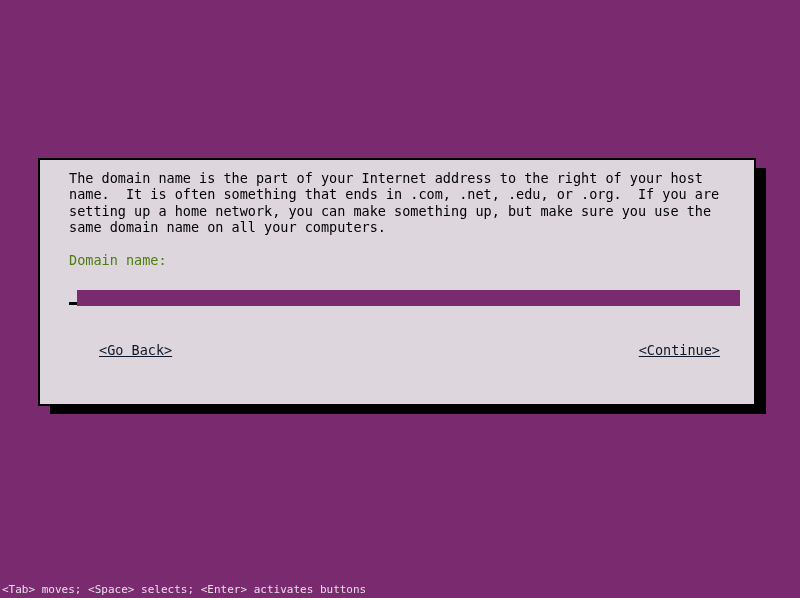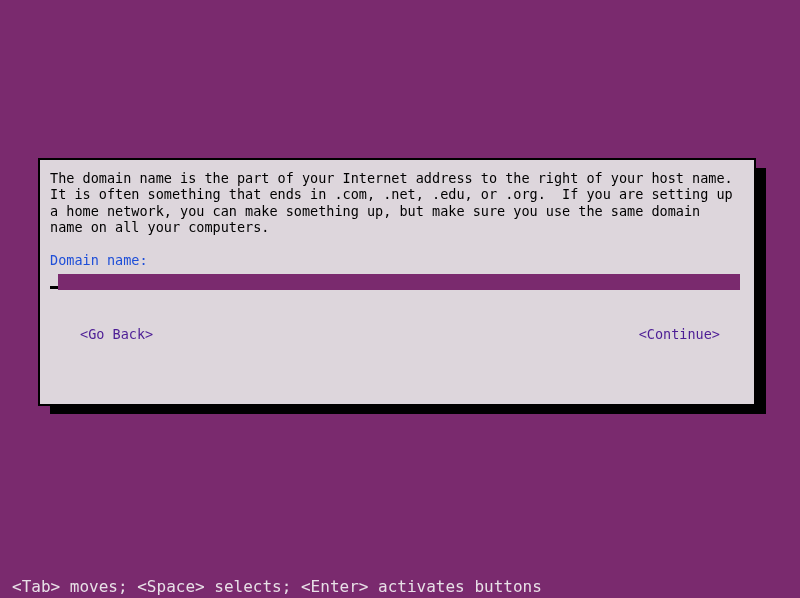--- a/index.html
+++ b/index.html
@@ -39,31 +39,31 @@
       position: absolute;
       top: -11px;
       left: 50%;
       transform: translateX(-50%);
       background-color: #ddd6dc;
       color: #d14040;
       padding: 0 6px;
       white-space: nowrap;
     }
     .dialog-content {
-      padding: 10px 14px 10px 10px;
+      padding: 10px 14px 10px 29px;
     }
     .description {
       color: #000;
       line-height: 1.22;
       white-space: pre-wrap;
       margin-bottom: 16px;
     }
     .field-label {
-      color: #1d4ed8;
-      margin-bottom: 6px;
+      color: #4d7c0f;
+      margin-bottom: 22px;
     }
     .input-row {
       display: flex;
       align-items: flex-end;
       width: 100%;
     }
     .cursor {
       display: inline-block;
       width: 8px;
       height: 3px;
@@ -85,30 +85,31 @@
       margin-top: 0px;
     }
     .button-row {
       display: flex;
       justify-content: space-between;
       margin-top: 20px;
       padding-left: 30px;
       padding-right: 20px;
     }
     .btn {
-      color: #4c1d95;
+      color: #0f172a;
       cursor: pointer;
+      text-decoration: underline;
     }
     .help-line {
       position: absolute;
       bottom: 2px;
-      left: 12px;
+      left: 2px;
       color: #e8e0e7;
       font-family: "DejaVu Sans Mono", "Liberation Mono", "Courier New", monospace;
-      font-size: 16px;
+      font-size: 11px;
     }
   </style>
 </head>
 <body>
 
 <div class="dialog-shadow"></div>
 
 <div class="dialog">
   <div class="dialog-content">
     <div class="description">The domain name is the part of your Internet address to the right of your host name.  It is often something that ends in .com, .net, .edu, or .org.  If you are setting up a home network, you can make something up, but make sure you use the same domain name on all your computers.</div>

